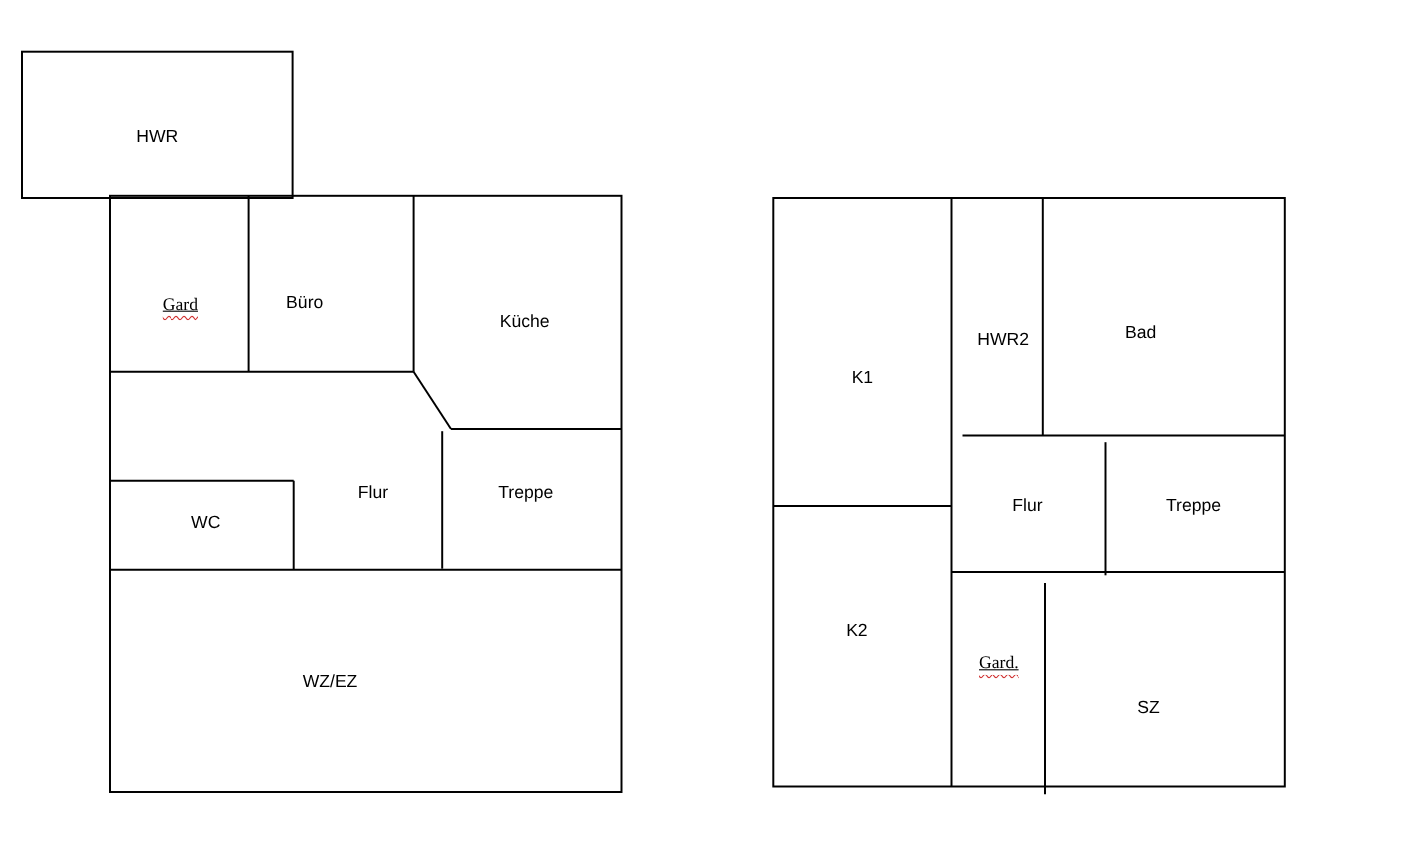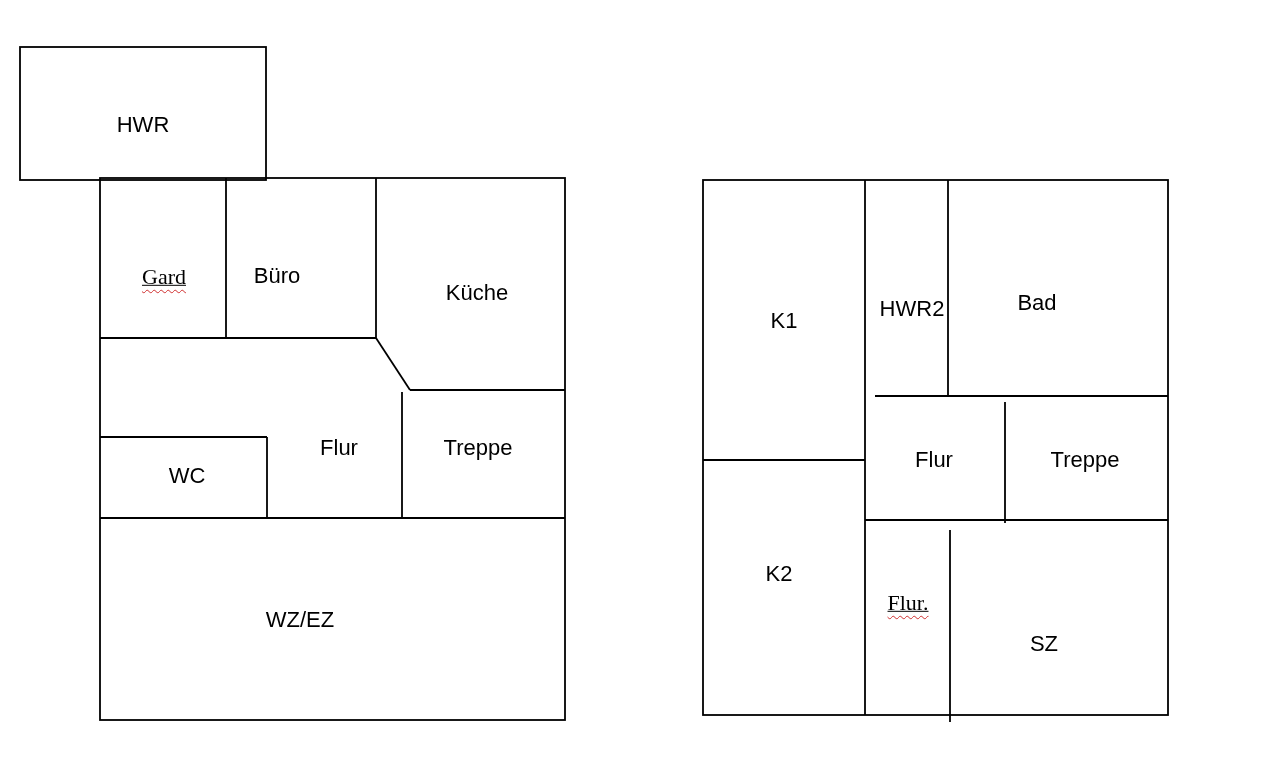--- a/index.html
+++ b/index.html
@@ -27,21 +27,21 @@
     top:0;
   }
   .walls line,.walls rect{
     stroke:var(--wall,#000);
     stroke-width:1.8;
     fill:none;
   }
   .room-label{
     position:absolute;
     transform:translate(-50%,-50%);
-    font-size:22px;
+    font-size:16px;
     color:var(--ink,#000);
     white-space:nowrap;
     line-height:1.2;
   }
   .u{
     text-decoration-line:underline;
     text-decoration-style:solid;
     text-decoration-thickness:1.2px;
     text-decoration-color:var(--ink,#000);
     font-family:Liberation Serif, serif;
@@ -112,21 +112,21 @@
   </div>
 
   <div class="room-label" style="left:187px;top:476px">
     <span>WC</span>
   </div>
 
   <div class="room-label" style="left:300px;top:620px">
     <span>WZ/EZ</span>
   </div>
 
-  <div class="room-label" style="left:784px;top:321px">
+  <div class="room-label" style="left:784px;top:344px">
     <span>K1</span>
   </div>
 
   <div class="room-label" style="left:912px;top:309px">
     <span>HWR2</span>
   </div>
 
   <div class="room-label" style="left:1037px;top:303px">
     <span>Bad</span>
   </div>
@@ -137,20 +137,20 @@
 
   <div class="room-label" style="left:1085px;top:460px">
     <span>Treppe</span>
   </div>
 
   <div class="room-label" style="left:779px;top:574px">
     <span>K2</span>
   </div>
 
   <div class="room-label" style="left:908px;top:603px">
-    <span class="u"><span class="misspell">Flur.</span></span>
+    <span class="u"><span class="misspell">Gard.</span></span>
   </div>
 
   <div class="room-label" style="left:1044px;top:644px">
     <span>SZ</span>
   </div>
 
 </div>
 
 </body></html>

